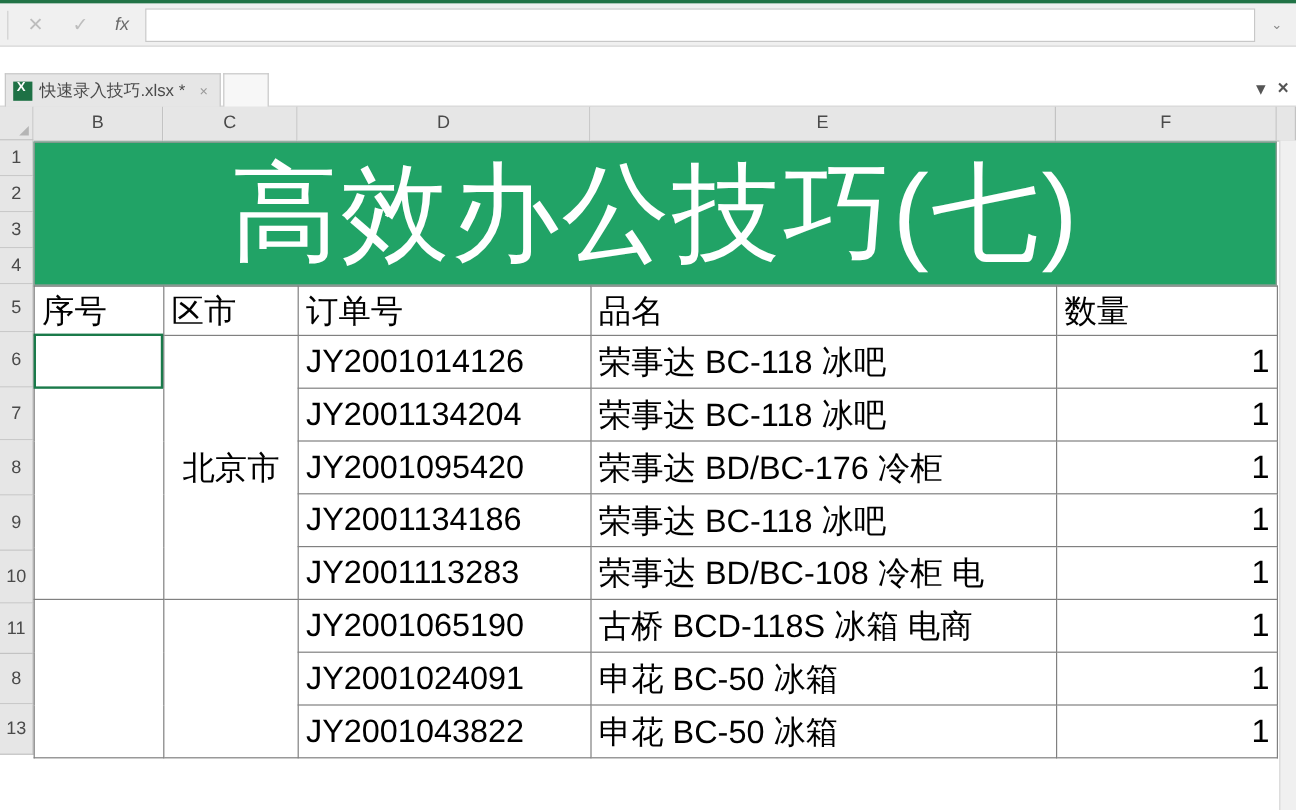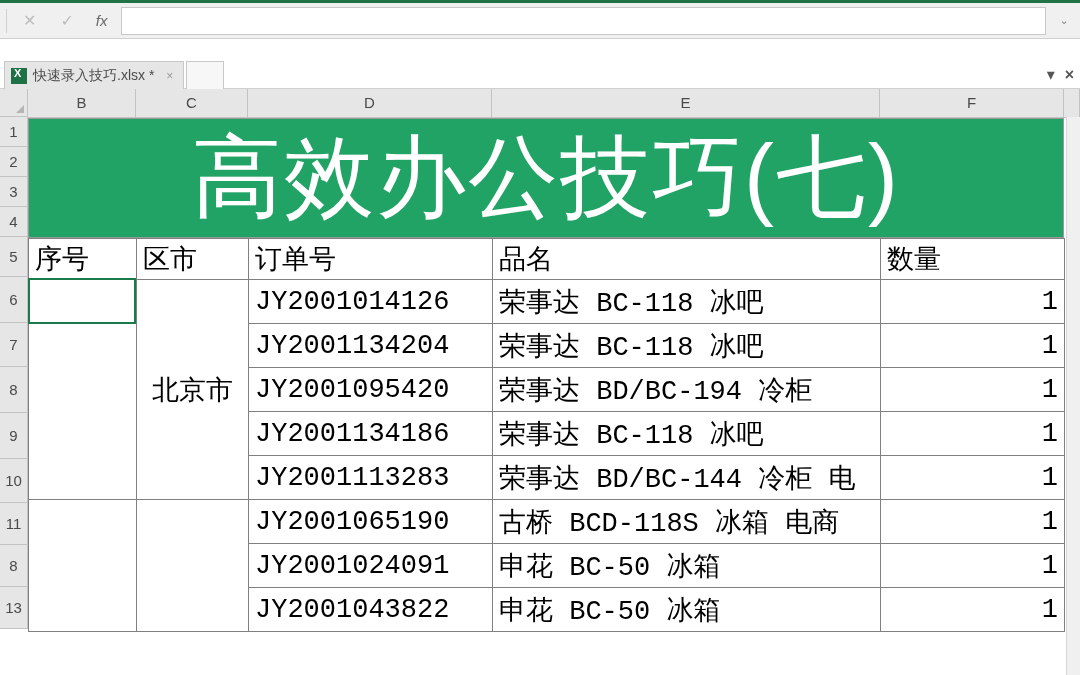--- a/index.html
+++ b/index.html
@@ -197,21 +197,21 @@
   
   table.data{
     position:absolute;
     left:0; top:120px;
     border-collapse:collapse;
     table-layout:fixed;
   }
   table.data td{
     border:1px solid #808080;
     font-size:27px;
-    font-family:Liberation Mono, monospace;
+    font-family:Liberation Sans, sans-serif;
     padding: 2px 6px;
     height:44px;
     white-space:nowrap;
     overflow:hidden;
     background:#ffffff;
     vertical-align:middle;
   }
   table.data thead td{
     height:40px;
     font-size:27px;
@@ -327,31 +327,31 @@
               <td>荣事达 BC-118 冰吧</td>
               <td class="num">1</td>
             </tr>
             <tr>
               <td>JY2001134204</td>
               <td>荣事达 BC-118 冰吧</td>
               <td class="num">1</td>
             </tr>
             <tr>
               <td>JY2001095420</td>
-              <td>荣事达 BD/BC-194 冷柜</td>
+              <td>荣事达 BD/BC-176 冷柜</td>
               <td class="num">1</td>
             </tr>
             <tr>
               <td>JY2001134186</td>
               <td>荣事达 BC-118 冰吧</td>
               <td class="num">1</td>
             </tr>
             <tr>
               <td>JY2001113283</td>
-              <td>荣事达 BD/BC-144 冷柜 电</td>
+              <td>荣事达 BD/BC-108 冷柜 电</td>
               <td class="num">1</td>
             </tr>
             <tr>
               <td rowspan="3"></td>
               <td rowspan="3"></td>
               <td>JY2001065190</td>
               <td>古桥 BCD-118S 冰箱 电商</td>
               <td class="num">1</td>
             </tr>
             <tr>

